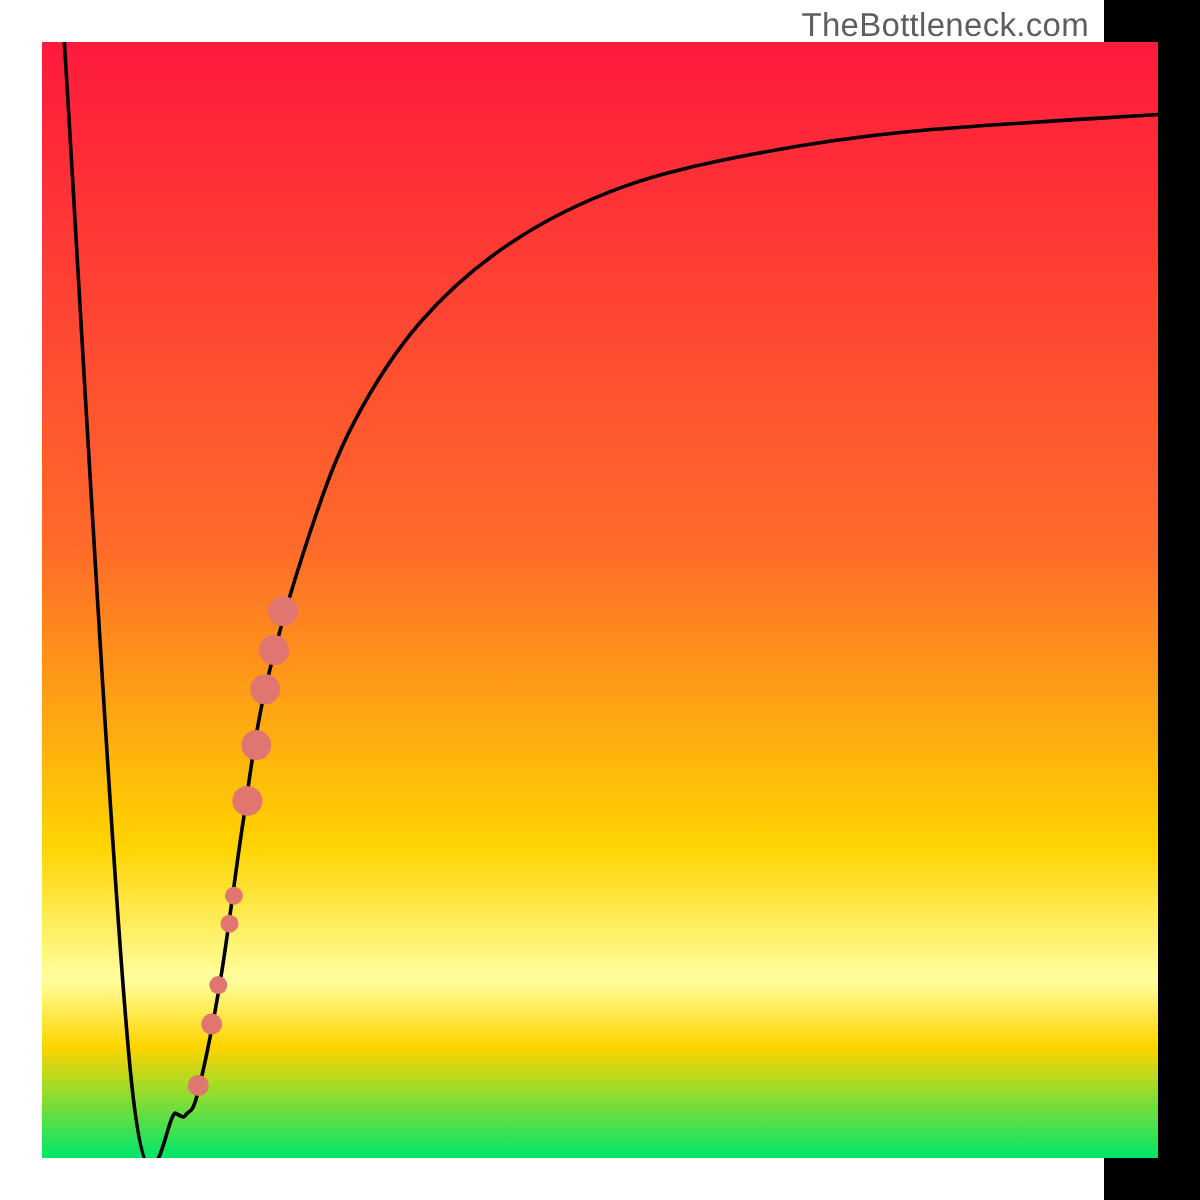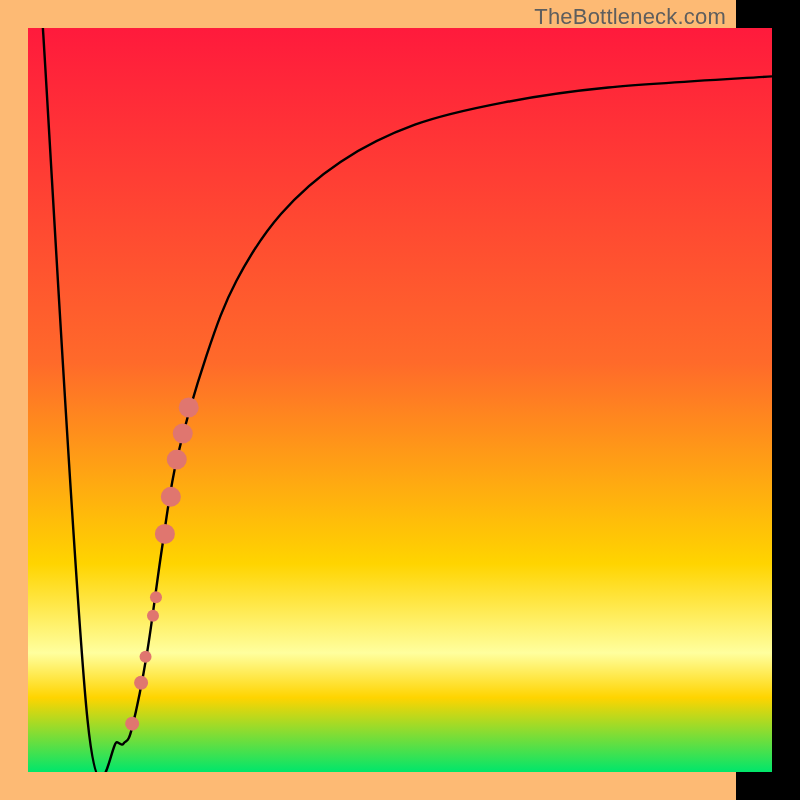--- a/index.html
+++ b/index.html
@@ -9,21 +9,21 @@
     height: 800px;
     overflow: hidden;
     background: #000;
     font-family: Arial, Helvetica, sans-serif;
   }
   .frame {
     position: absolute;
     top: 0; left: 0;
     width: 736px;
     height: 800px;
-    background: #fdba74;
+    background: #ffffff;
   }
   .plot {
     position: absolute;
     top: 28px;
     left: 28px;
     width: 744px;
     height: 744px;
     overflow: hidden;
   }
   .watermark {

